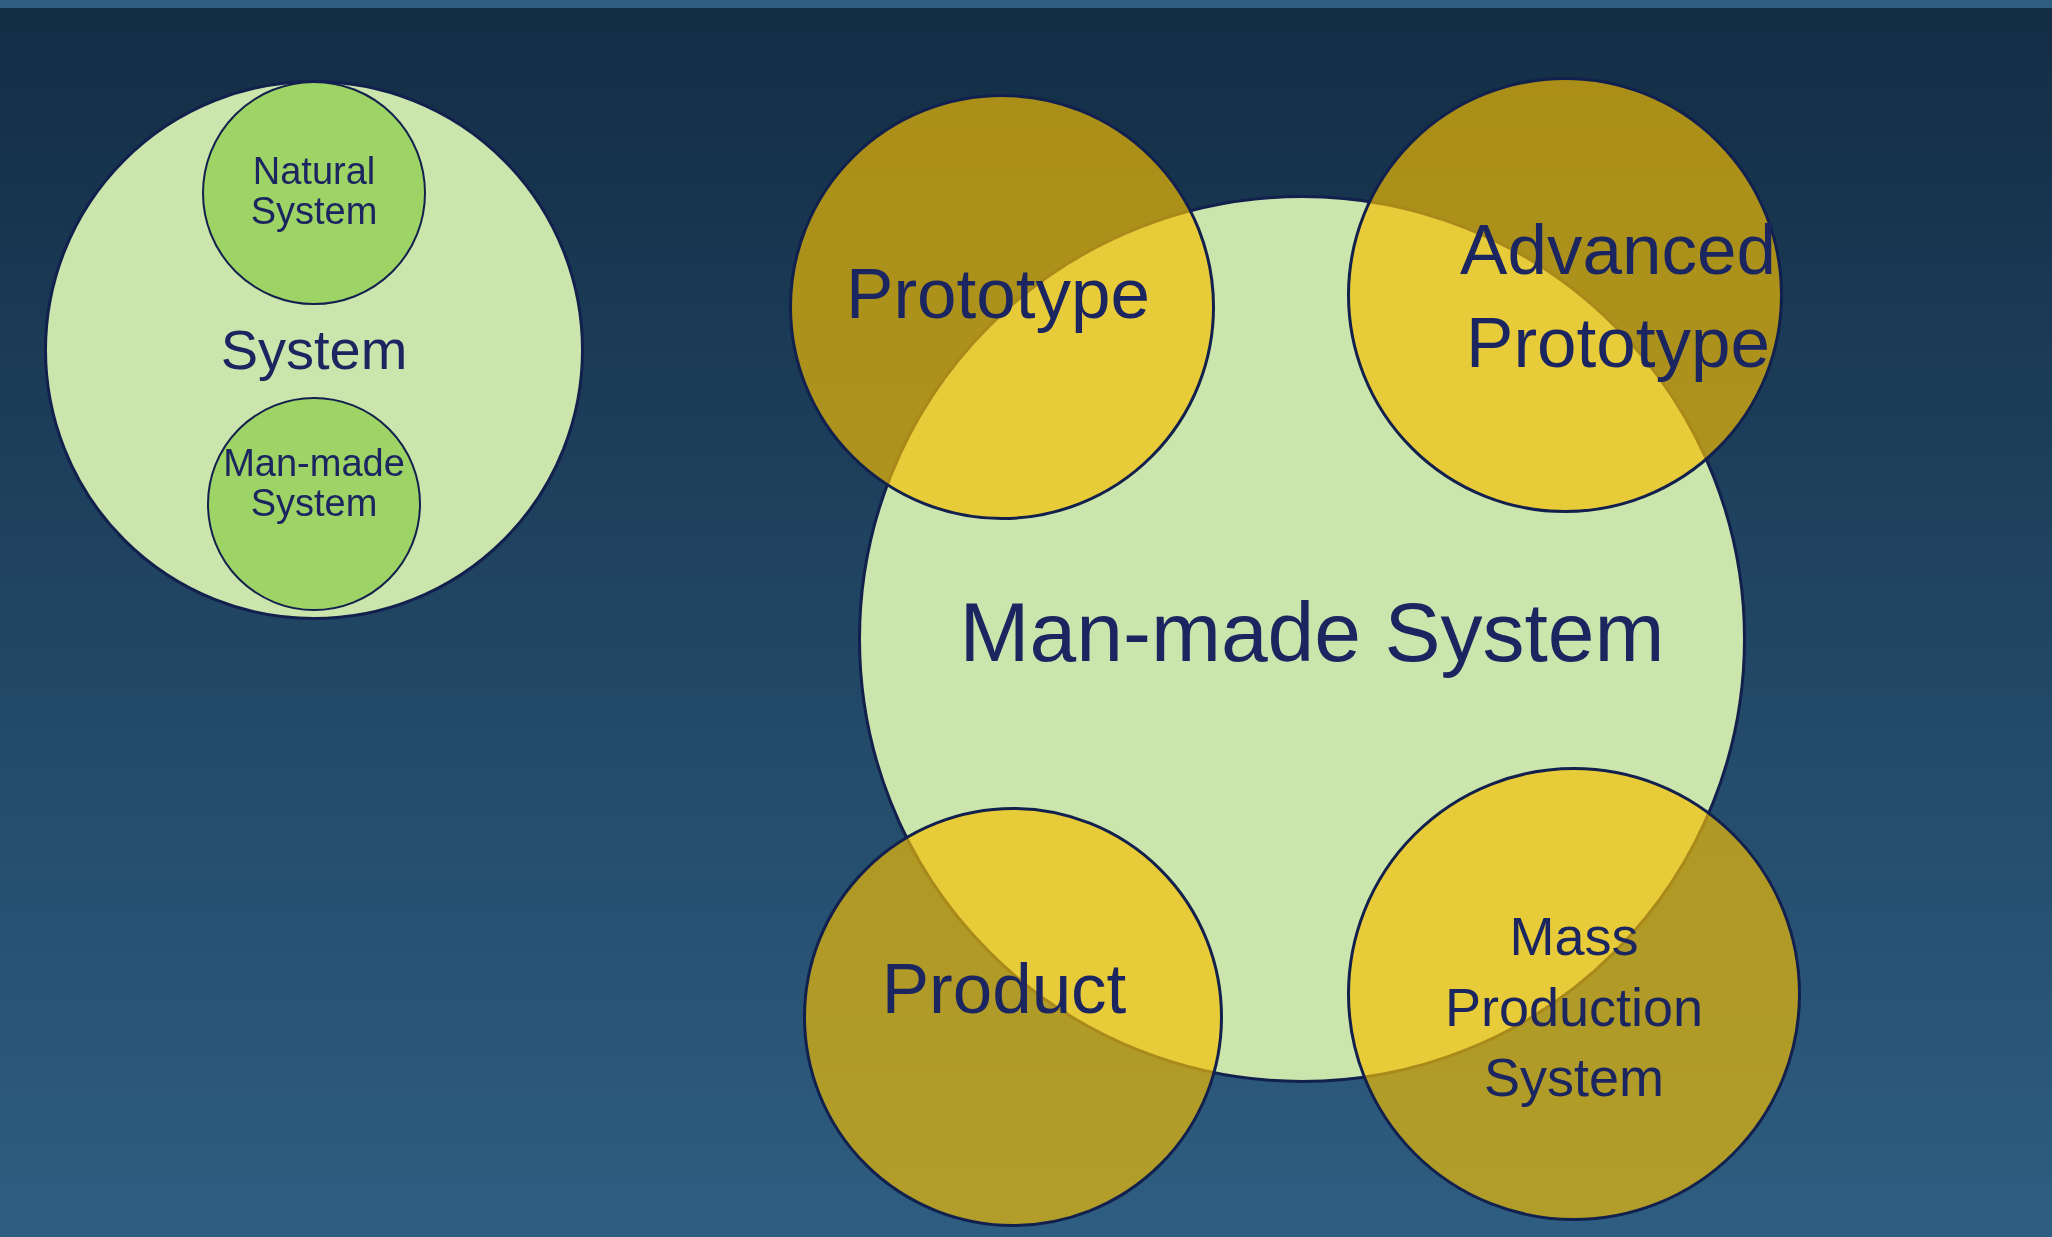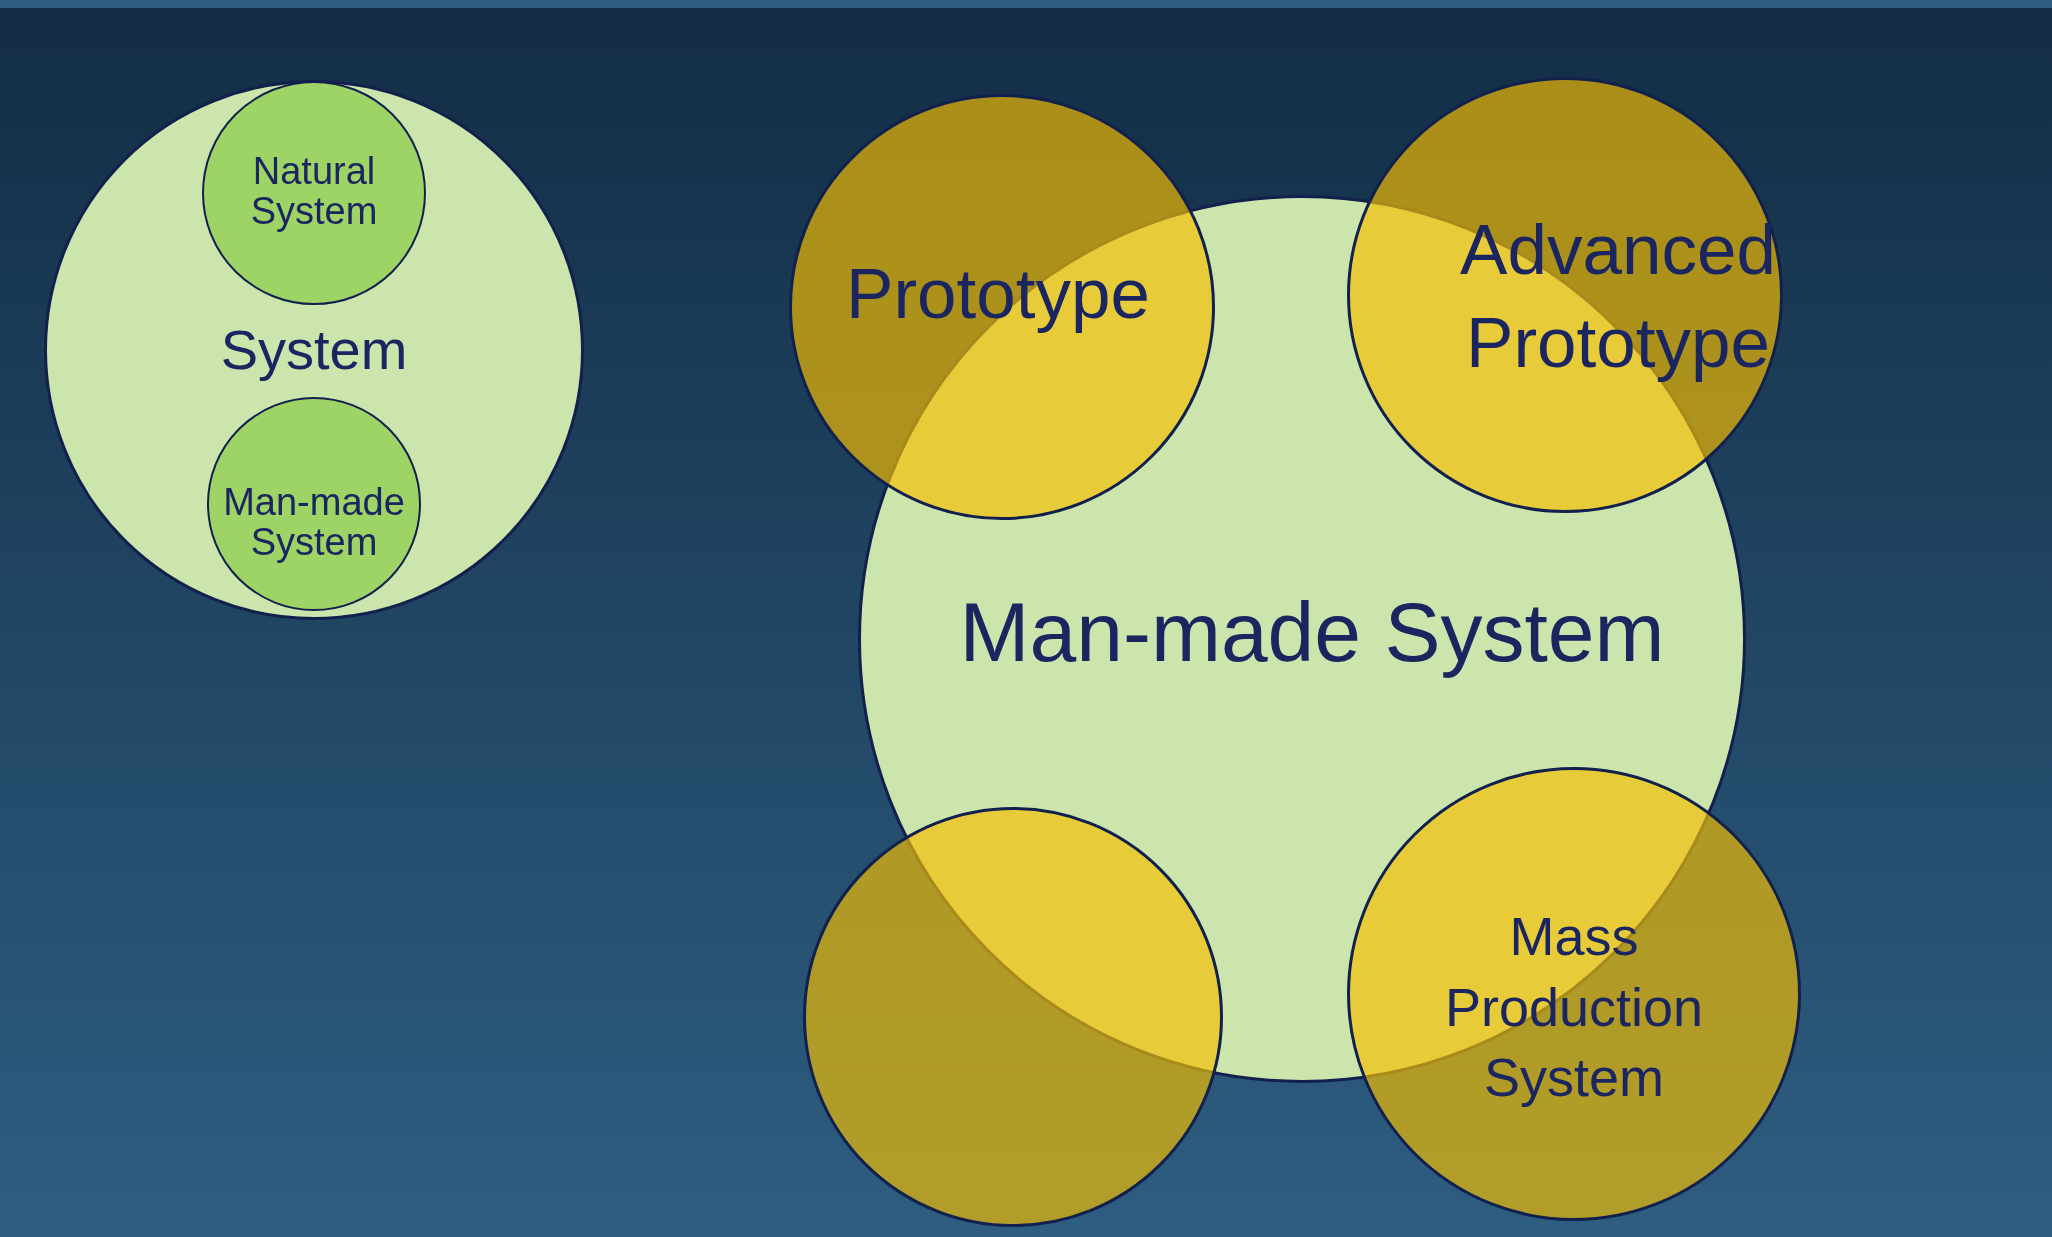--- a/index.html
+++ b/index.html
@@ -45,21 +45,21 @@
   .lbl{
     position:absolute;
     transform:translate(-50%,-50%);
     color:var(--text);
     text-align:center;
     white-space:pre-line;
     line-height:1.05;
   }
   .lbl-system       {left:282px;  top:318px; font-size:56px;}
   .lbl-natural      {left:282px;  top:160px; font-size:38px; line-height:1.05;}
-  .lbl-manmade-s    {left:282px;  top:491px; font-size:38px; line-height:1.05;}
+  .lbl-manmade-s    {left:282px;  top:452px; font-size:38px; line-height:1.05;}
   .lbl-manmade-big  {left:1280px; top:600px; font-size:84px;}
   .lbl-prototype    {left:966px;  top:262px; font-size:71px;}
   .lbl-advanced     {left:1586px; top:264px; font-size:71px; line-height:1.31;}
   .lbl-product      {left:972px;  top:957px; font-size:71px;}
   .lbl-mass         {left:1542px; top:975px; font-size:54px; line-height:1.31;}
 </style>
 </head>
 <body>
 
 <div class="slide">
@@ -77,17 +77,18 @@
   <div class="circle pale c-manmade-big"></div>
   <div class="circle gold c-prototype"></div>
   <div class="circle gold c-advanced"></div>
   <div class="circle gold c-product"></div>
   <div class="circle gold c-mass"></div>
 
   <div class="lbl lbl-manmade-big">Man-made System</div>
   <div class="lbl lbl-prototype">Prototype</div>
   <div class="lbl lbl-advanced">Advanced
 Prototype</div>
+  <div class="lbl lbl-product">Product</div>
   <div class="lbl lbl-mass">Mass
 Production
 System</div>
 
 </div>
 
 </body></html>

